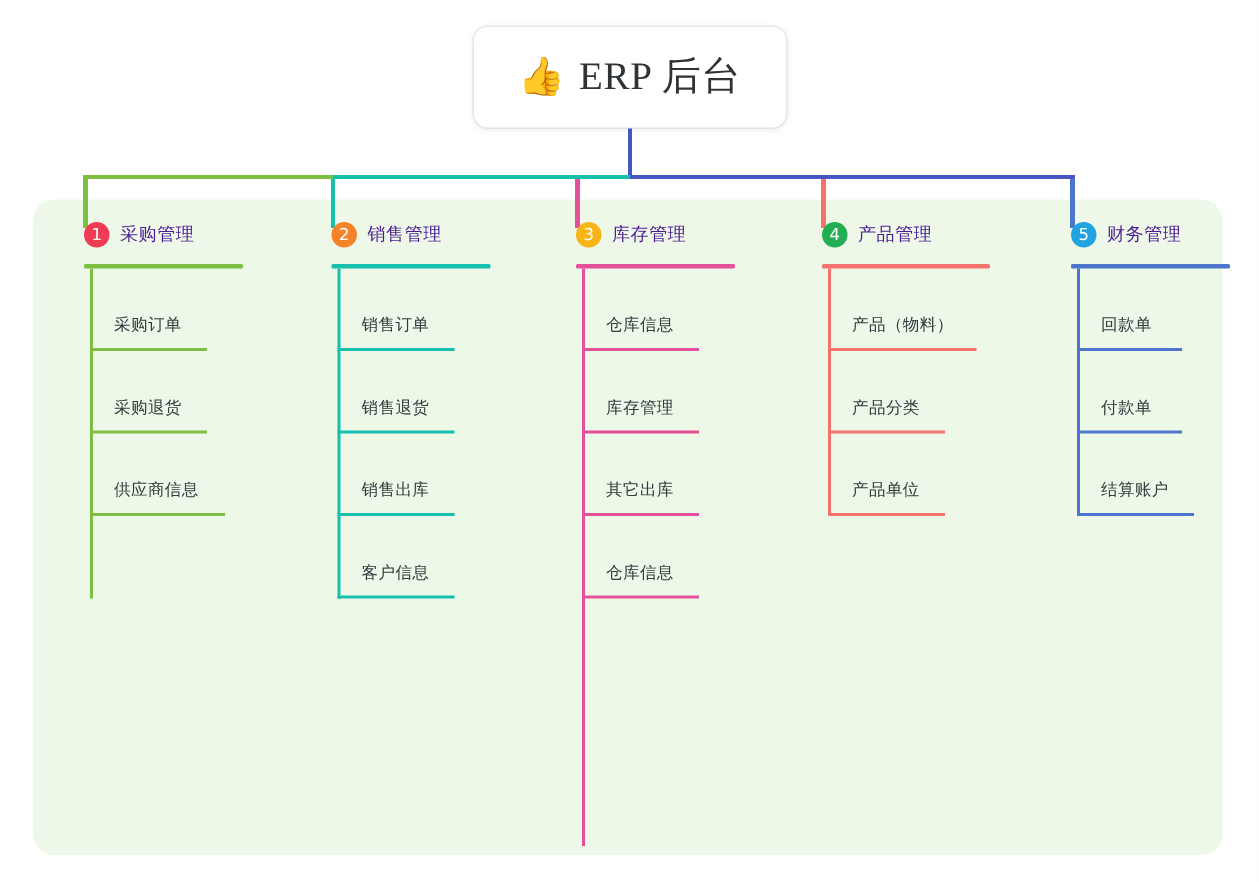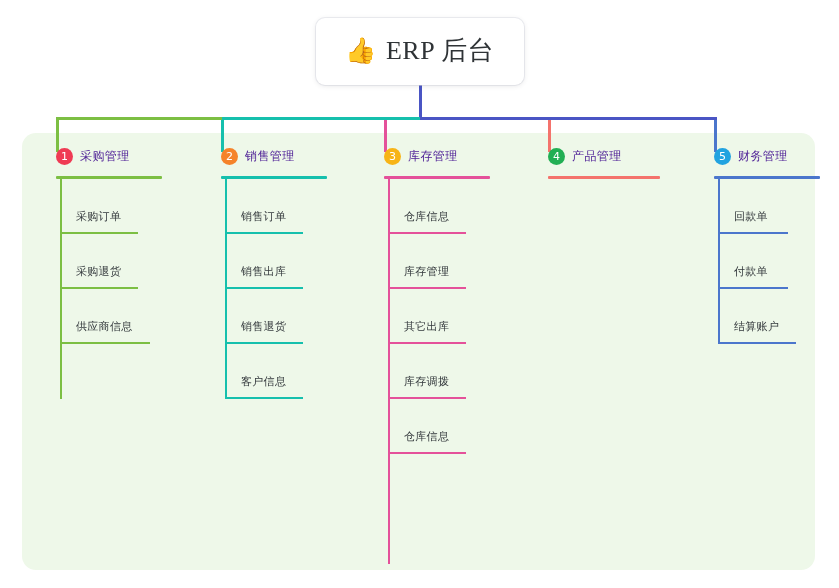--- a/index.html
+++ b/index.html
@@ -200,25 +200,25 @@
           <span class="col-title">销售管理</span>
         </div>
         <div class="col-underline" style="background: rgb(22, 192, 173); width: 106px; margin-left: 16px;"></div>
         <div class="leaves">
           <div class="spine" style="background: rgb(22, 192, 173); height: 220px;"></div>
           <div class="leaf">
             <span class="leaf-label">销售订单</span>
             <span class="leaf-underline" style="background: rgb(22, 192, 173); width: 78px;"></span>
           </div>
           <div class="leaf">
+            <span class="leaf-label">销售退货</span>
+            <span class="leaf-underline" style="background: rgb(22, 192, 173); width: 78px;"></span>
+          </div>
+          <div class="leaf">
             <span class="leaf-label">销售出库</span>
-            <span class="leaf-underline" style="background: rgb(22, 192, 173); width: 78px;"></span>
-          </div>
-          <div class="leaf">
-            <span class="leaf-label">销售退货</span>
             <span class="leaf-underline" style="background: rgb(22, 192, 173); width: 78px;"></span>
           </div>
           <div class="leaf">
             <span class="leaf-label">客户信息</span>
             <span class="leaf-underline" style="background: rgb(22, 192, 173); width: 78px;"></span>
           </div>
         </div>
       </div>
       <div class="column" style="left: 368px; width: 150px;">
         <div class="col-header">
@@ -234,35 +234,46 @@
           </div>
           <div class="leaf">
             <span class="leaf-label">库存管理</span>
             <span class="leaf-underline" style="background: rgb(228, 81, 154); width: 78px;"></span>
           </div>
           <div class="leaf">
             <span class="leaf-label">其它出库</span>
             <span class="leaf-underline" style="background: rgb(228, 81, 154); width: 78px;"></span>
           </div>
           <div class="leaf">
-            <span class="leaf-label">库存调拨</span>
-            <span class="leaf-underline" style="background: rgb(228, 81, 154); width: 78px;"></span>
-          </div>
-          <div class="leaf">
             <span class="leaf-label">仓库信息</span>
             <span class="leaf-underline" style="background: rgb(228, 81, 154); width: 78px;"></span>
           </div>
         </div>
       </div>
       <div class="column" style="left: 532px; width: 160px;">
         <div class="col-header">
           <span class="badge" style="background: rgb(34, 175, 84);">4</span>
           <span class="col-title">产品管理</span>
         </div>
         <div class="col-underline" style="background: rgb(244, 115, 108); width: 112px; margin-left: 16px;"></div>
+        <div class="leaves">
+          <div class="spine" style="background: rgb(244, 115, 108); height: 165px;"></div>
+          <div class="leaf">
+            <span class="leaf-label">产品（物料）</span>
+            <span class="leaf-underline" style="background: rgb(244, 115, 108); width: 99px;"></span>
+          </div>
+          <div class="leaf">
+            <span class="leaf-label">产品分类</span>
+            <span class="leaf-underline" style="background: rgb(244, 115, 108); width: 78px;"></span>
+          </div>
+          <div class="leaf">
+            <span class="leaf-label">产品单位</span>
+            <span class="leaf-underline" style="background: rgb(244, 115, 108); width: 78px;"></span>
+          </div>
+        </div>
       </div>
       <div class="column" style="left: 698px; width: 150px;">
         <div class="col-header">
           <span class="badge" style="background: rgb(33, 163, 224);">5</span>
           <span class="col-title">财务管理</span>
         </div>
         <div class="col-underline" style="background: rgb(75, 118, 204); width: 106px; margin-left: 16px;"></div>
         <div class="leaves">
           <div class="spine" style="background: rgb(75, 118, 204); height: 165px;"></div>
           <div class="leaf">

